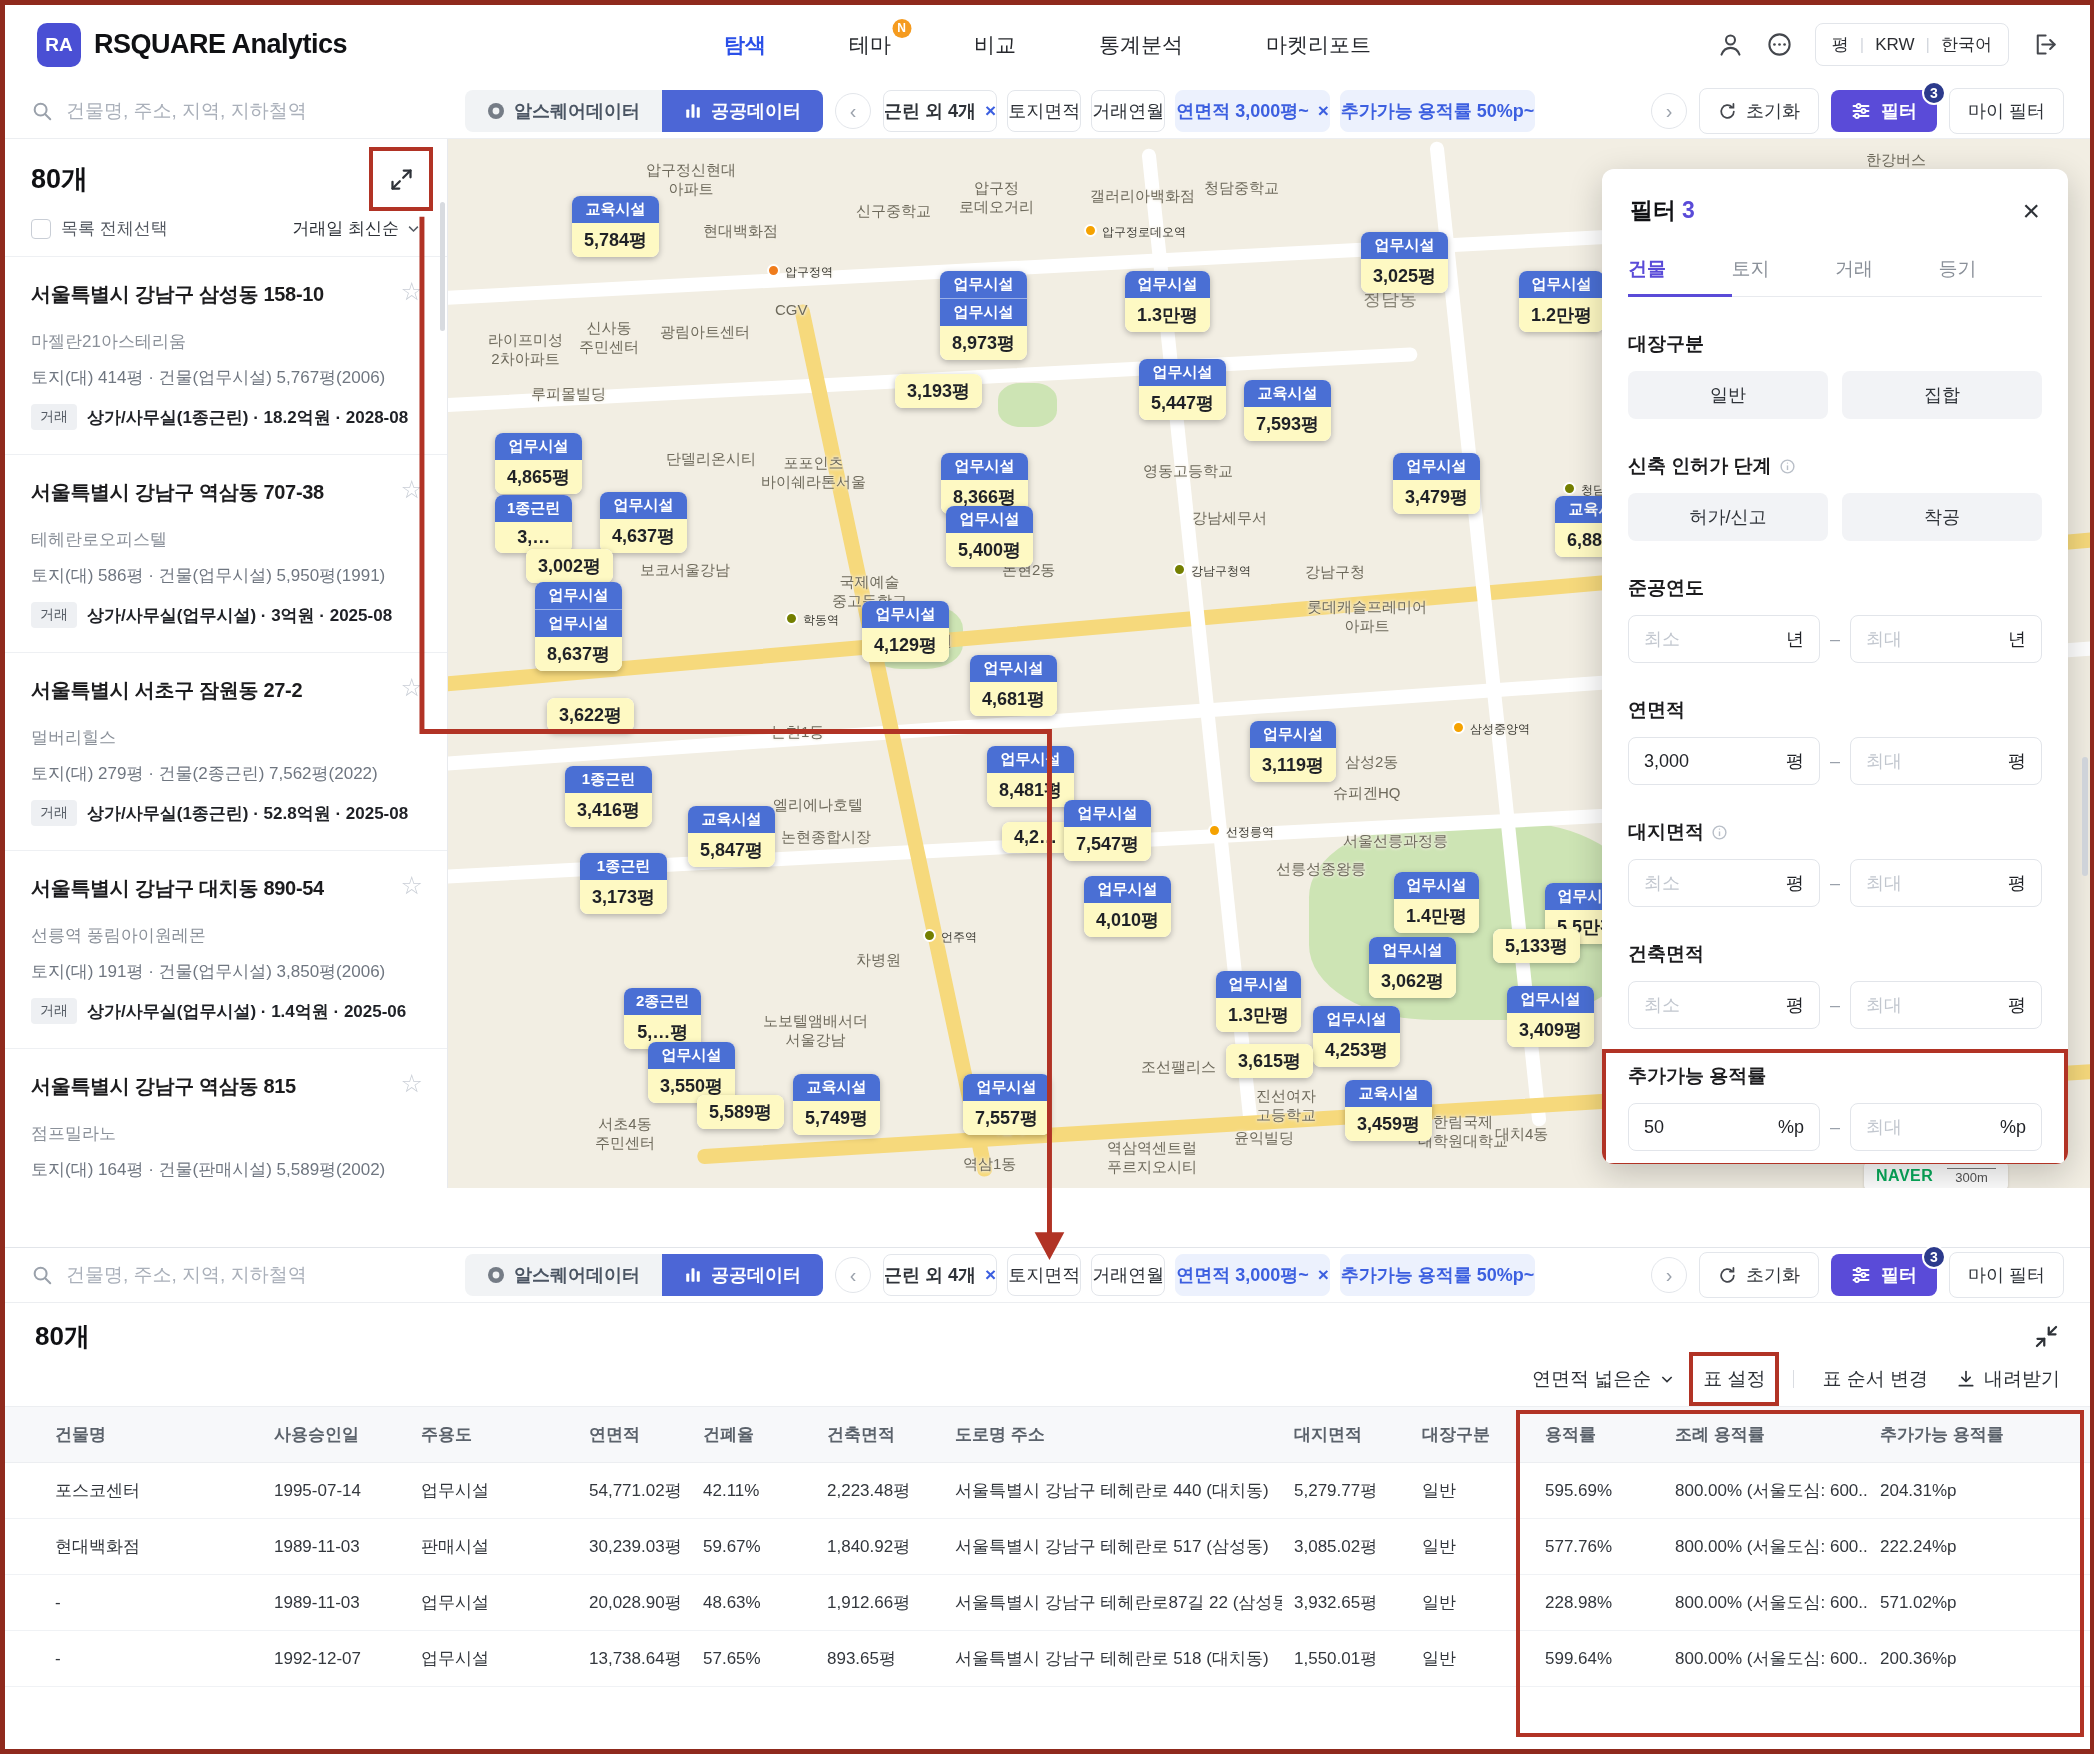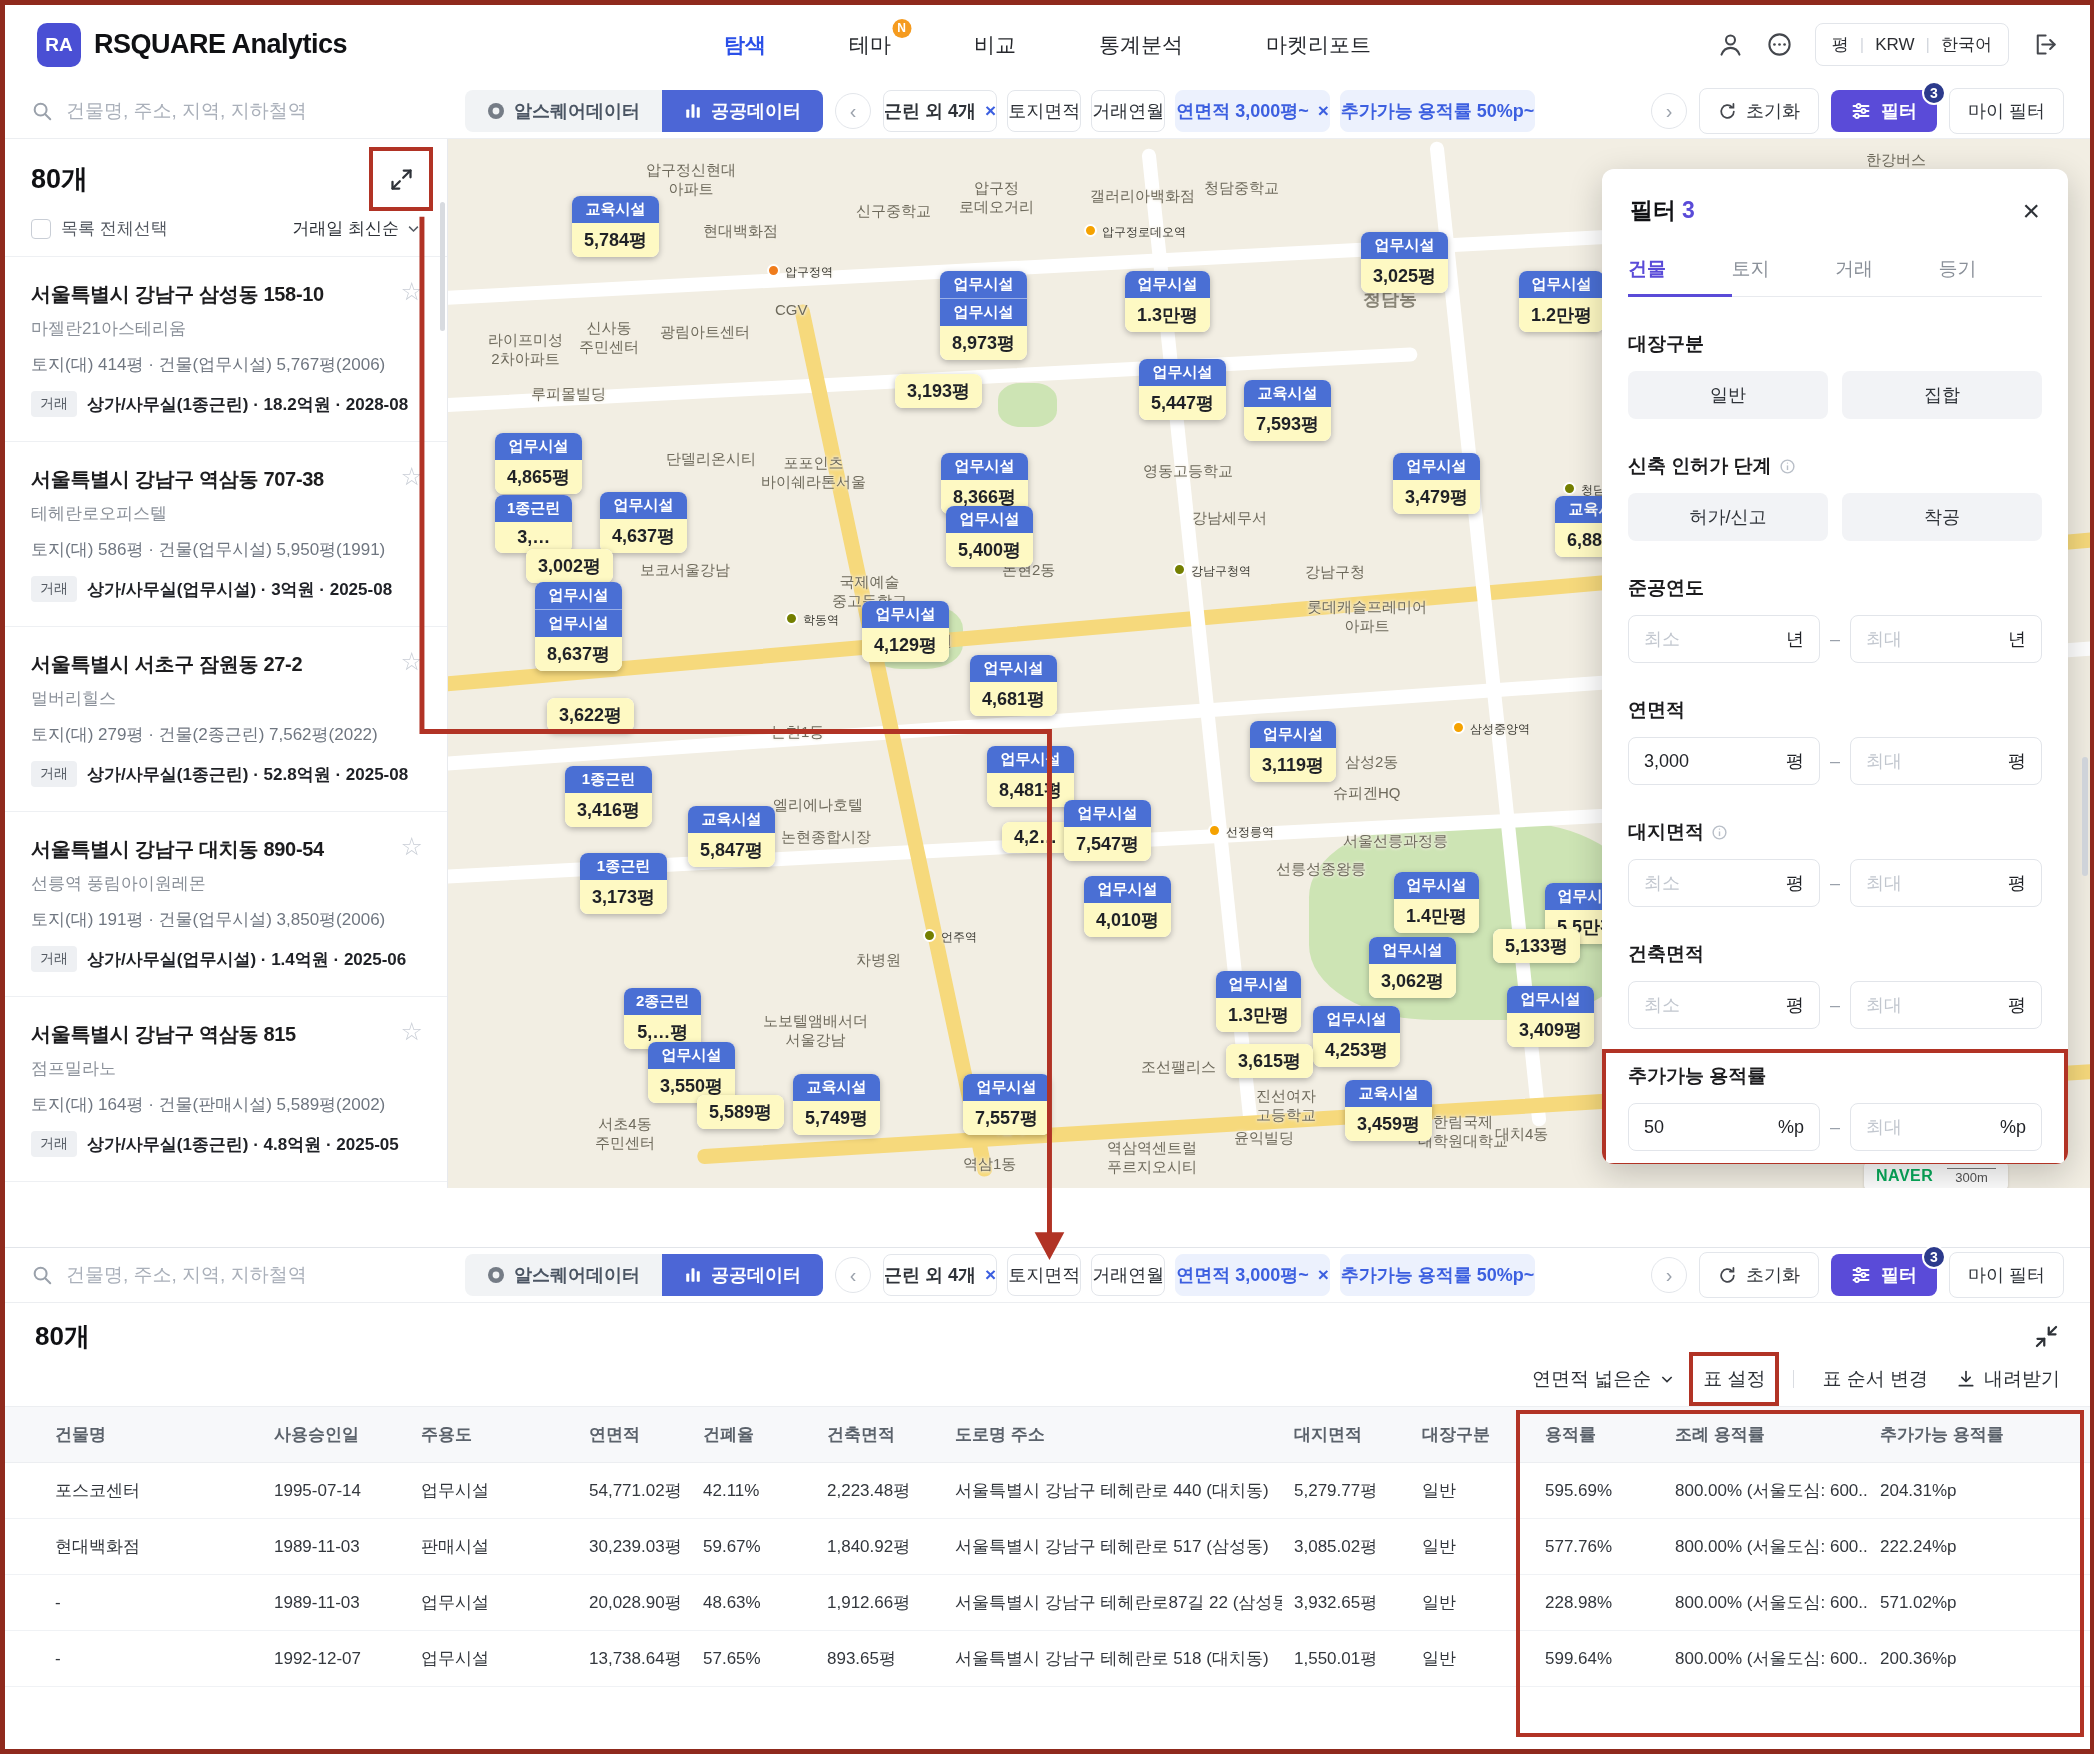--- a/index.html
+++ b/index.html
@@ -42,34 +42,34 @@
 .sb-count{font-size:27px;font-weight:800;color:#101114}
 .expand-btn{width:40px;height:40px;border:none;background:#fff;display:flex;align-items:center;justify-content:center;cursor:pointer}
 .red-outline{outline:4px solid #b13325;outline-offset:8px}
 .sb-select{display:flex;justify-content:space-between;align-items:center;padding:12px 26px 16px;font-size:17px;color:#565b63}
 .sb-select label{display:flex;align-items:center;gap:10px;cursor:pointer}
 .cb{width:20px;height:20px;border:1.5px solid #c9ced6;border-radius:4px;background:#fff;display:inline-block}
 .sort{display:flex;align-items:center;gap:7px;color:#2e3238;cursor:pointer}
 .card{padding:24px 26px;border-top:1px solid #eef0f3;position:relative;cursor:pointer}
 .card-title{font-size:20px;font-weight:700;color:#1c1c1e;padding-right:42px;letter-spacing:-0.3px}
 .card-star{position:absolute;top:20px;right:24px;color:#c9ced6;font-size:25px;cursor:pointer}
-.card-name{font-size:17px;color:#8a9099;margin-top:9px}
+.card-name{font-size:17px;color:#8a9099;margin-top:22px}
 .card-detail{font-size:17px;color:#6f7680;margin-top:13px}
 .card-deal{margin-top:15px;display:flex;align-items:center;gap:10px}
 .deal-badge{font-size:14px;color:#555b64;background:#eef0f3;padding:4px 9px;border-radius:4px}
 .deal-text{font-size:17px;font-weight:700;color:#1f2126;white-space:nowrap}
 .sb-scroll{position:absolute;right:2px;top:63px;width:5px;height:129px;background:#d8dbe0;border-radius:3px}
 
 .map{flex:1;position:relative;background:#f2eee3;overflow:hidden}
 .park{position:absolute;background:#cde4b4;border-radius:38%;z-index:0}
 .road{position:absolute;height:14px;background:#fff;z-index:1;border-radius:7px}
 .road.y{background:#f6d97c;height:15px}
 .place{position:absolute;font-size:15px;color:#6e6a5c;text-shadow:0 0 3px #f2eee3,0 0 3px #f2eee3,0 0 4px #f2eee3;white-space:nowrap;text-align:center;z-index:2;line-height:1.25}
 .place.bold{color:#3b3a33;font-weight:400;font-size:12px}
-.place.area{font-size:18px;color:#8a8678;font-weight:700}
+.place.area{font-size:18px;color:#8a8678;font-weight:400}
 .line-dot{display:inline-block;width:13px;height:13px;border-radius:50%;margin-right:5px;vertical-align:-1px;border:2px solid #fff}
 .mk{position:absolute;border-radius:8px;box-shadow:0 2px 6px rgba(0,0,0,.28);background:#fff;overflow:hidden;text-align:center;z-index:3;cursor:pointer}
 .mk-cat{background:#4a6fd4;color:#fff;font-size:15px;font-weight:600;padding:4px 12px;white-space:nowrap}
 .mk-cat2{border-top:1px solid rgba(255,255,255,.45)}
 .mk-val{font-size:18px;font-weight:800;color:#1f2126;padding:5px 12px;white-space:nowrap;background:#fef9c3}
 .naver-box{position:absolute;left:1416px;top:1024px;z-index:4;background:#fff;border-radius:4px;padding:4px 12px;display:flex;align-items:center;gap:14px;box-shadow:0 1px 3px rgba(0,0,0,.15)}
 .naver{color:#07aa5b;font-weight:800;font-size:16px;letter-spacing:0.5px}
 .scale{font-size:13px;color:#555;border-top:1.5px solid #777;padding:1px 8px 0}
 
 .panel{position:absolute;right:22px;top:30px;width:466px;height:995px;background:#fff;border-radius:12px;box-shadow:0 10px 34px rgba(0,0,0,.2);z-index:10;padding:0 26px;overflow:hidden}

